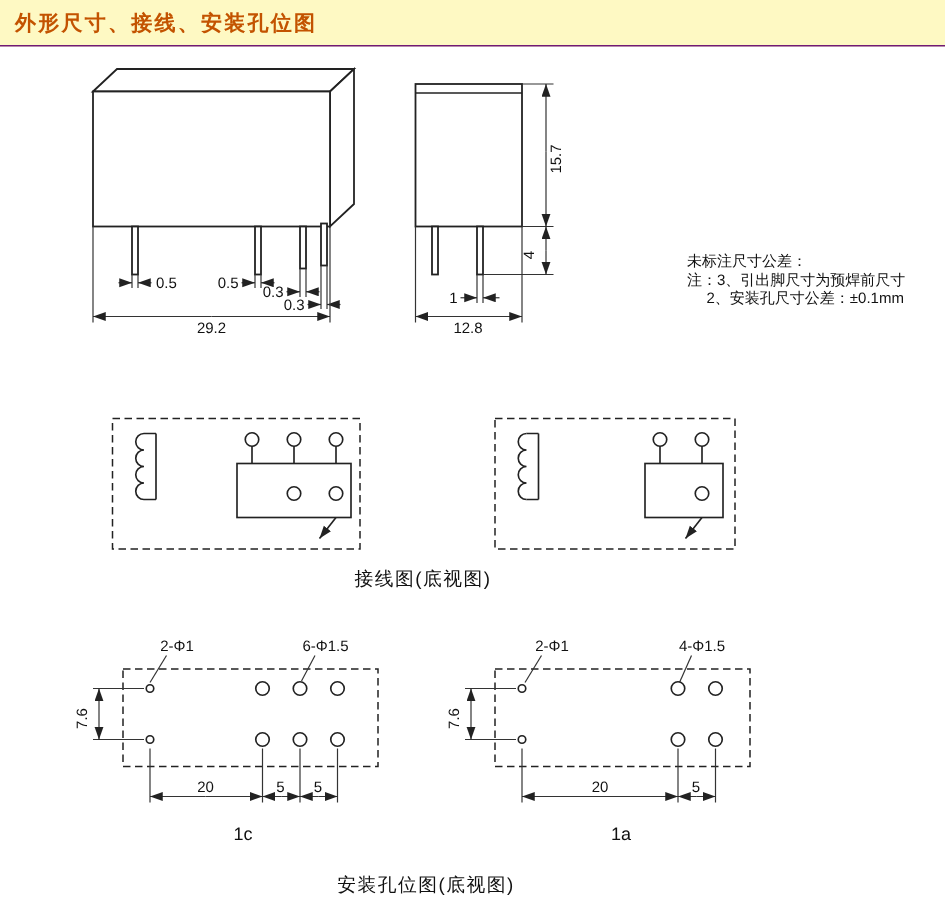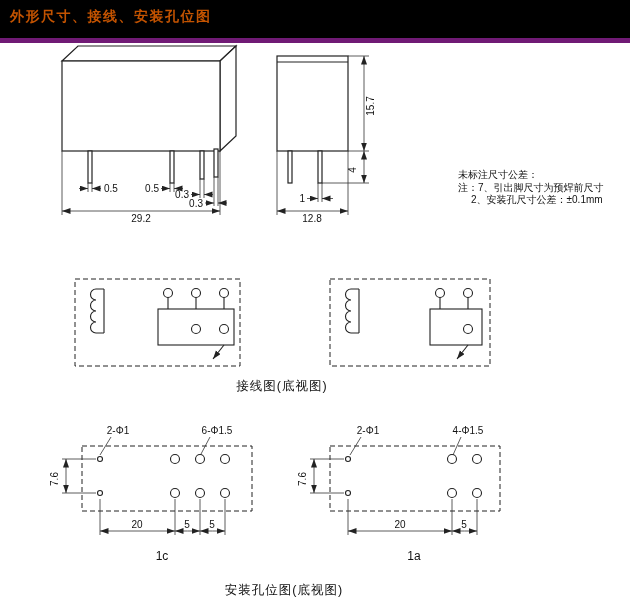--- a/index.html
+++ b/index.html
@@ -1,18 +1,18 @@
 <!DOCTYPE html>
 <html style="--accent: #c35300;"><head>
 <meta charset="utf-8">
 <style>
   * { margin:0; padding:0; box-sizing:border-box; }
   html,body { width:630px; height:601px; }
   body { background:#ffffff; font-family:"Liberation Sans","DejaVu Sans",sans-serif; color:#111; position:relative; overflow:hidden; }
-  .header { position:absolute; top:0; left:0; width:630px; height:43px; padding:7px 10px 0; border-bottom:5px solid #701a75; background:#000000; }
+  .header { position:absolute; top:0; left:0; width:630px; height:31px; padding:7px 10px 0; border-bottom:1px solid #701a75; background:#fef9c3; }
   .title { color:var(--accent,#c35300); font-size:14px; font-weight:bold; letter-spacing:1.5px; }
   .drawing { position:absolute; top:31px; left:0; display:block; }
   .notes { position:absolute; left:458px; top:169px; font-size:10px; line-height:12.6px; white-space:nowrap; color:#111; }
   .notes .indent { padding-left:13px; }
   svg text { font-family:"Liberation Sans","DejaVu Sans",sans-serif; font-size:10px; fill:#111; }
   svg text.cap { font-size:12.5px; letter-spacing:1px; }
   svg text.sub { font-size:12px; }
   .ol   { stroke:#222; stroke-width:1.2; fill:#fff; }
   .ln   { stroke:#222; stroke-width:1.1; fill:none; }
   .dim  { stroke:#333; stroke-width:0.8; fill:none; }
@@ -219,15 +219,15 @@
       <text x="464" y="497" text-anchor="middle">5</text>
     </g>
     <text class="sub" x="414" y="529" text-anchor="middle">1a</text>
   </g>
 
   <text class="cap" x="284" y="563" text-anchor="middle">安装孔位图(底视图)</text>
 </svg>
 
 <div class="notes">
   <div>未标注尺寸公差：</div>
-  <div>注：7、引出脚尺寸为预焊前尺寸</div>
+  <div>注：3、引出脚尺寸为预焊前尺寸</div>
   <div class="indent">2、安装孔尺寸公差：±0.1mm</div>
 </div>
 
 </body></html>

